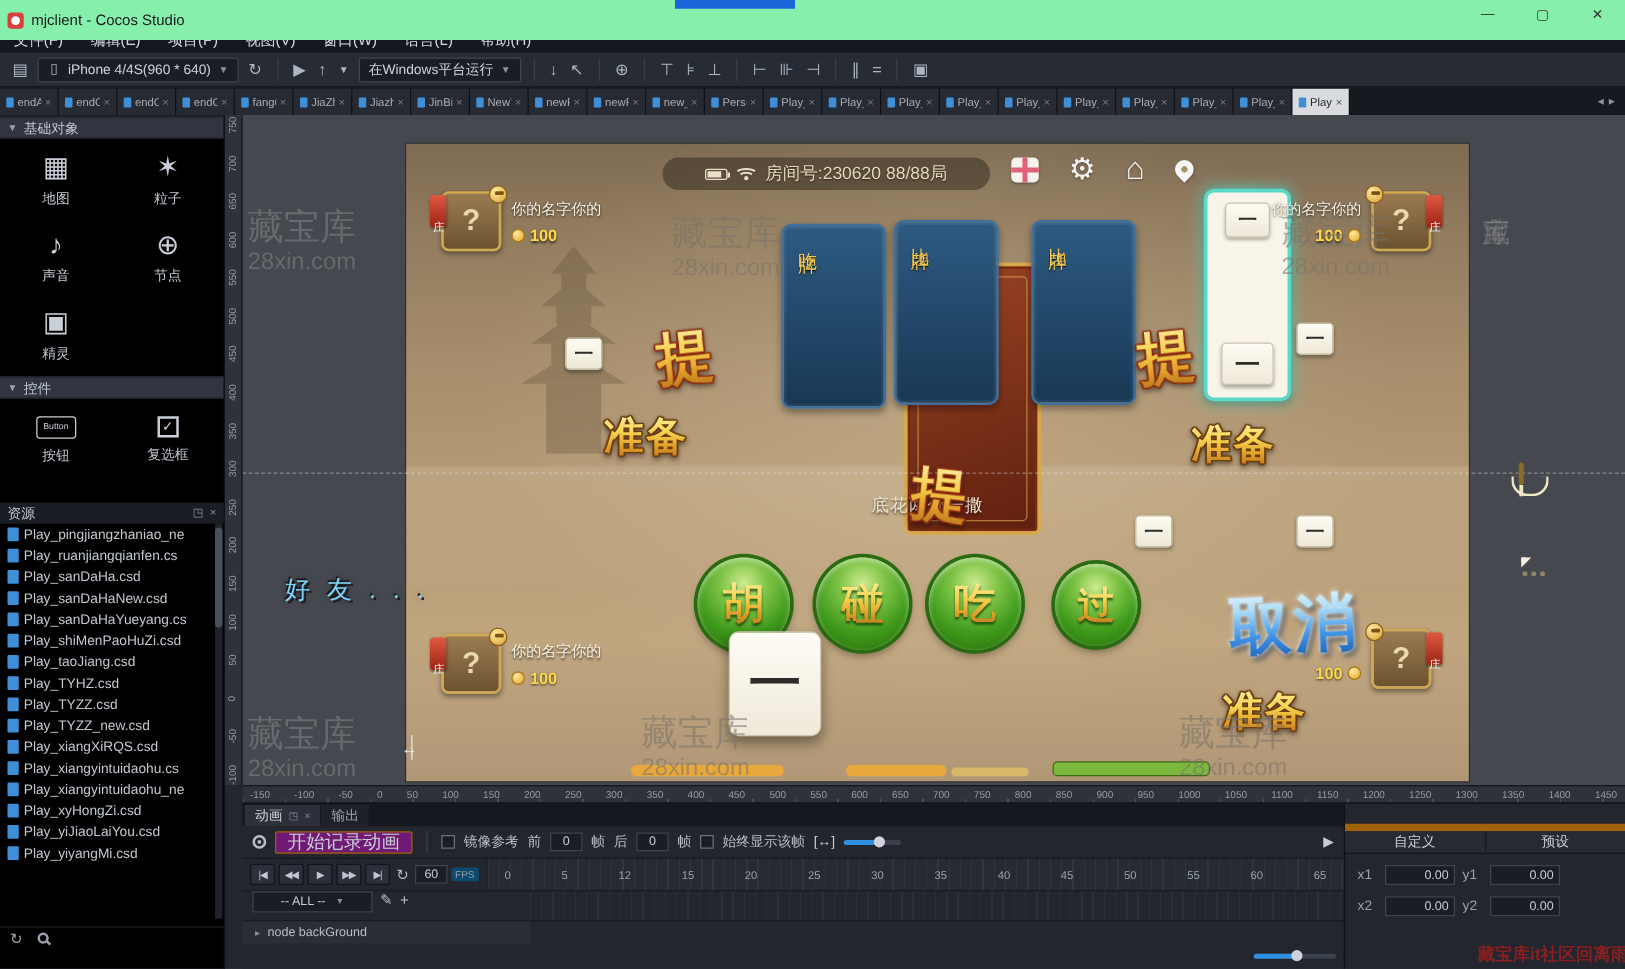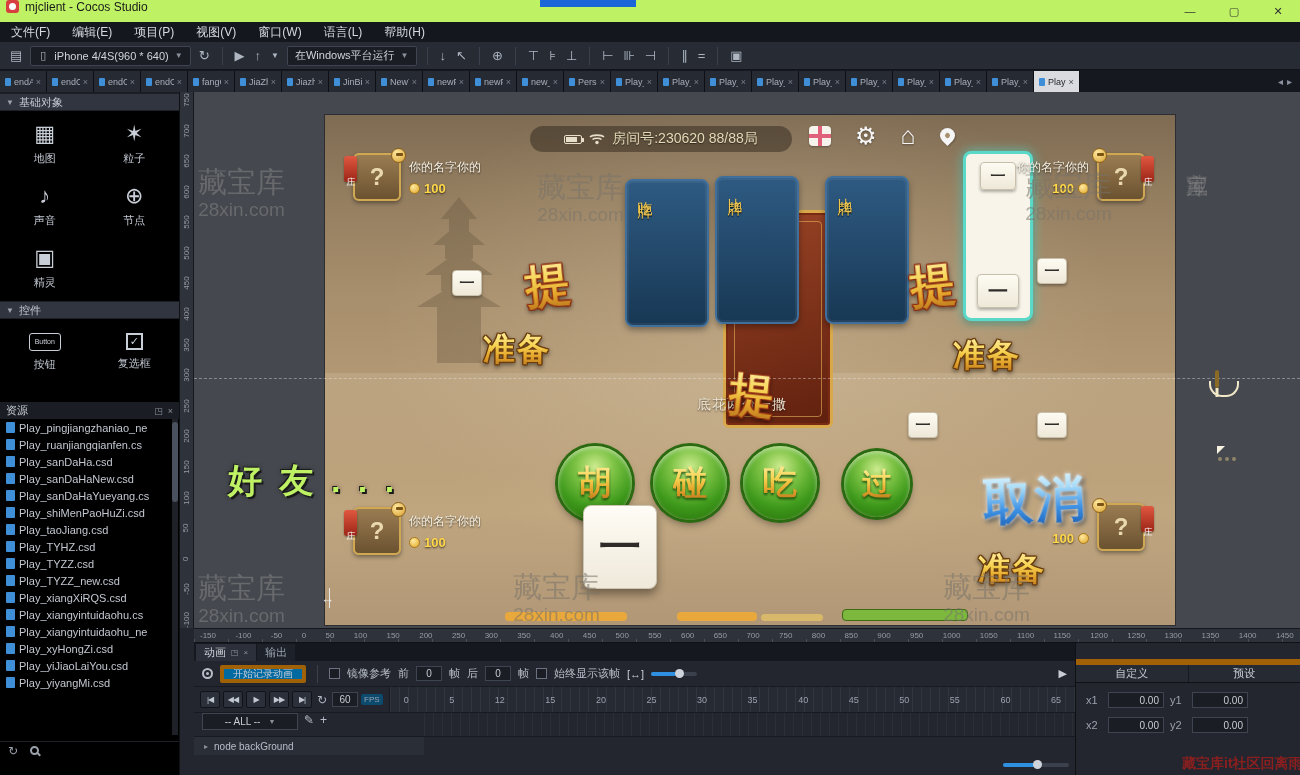--- a/index.html
+++ b/index.html
@@ -1,20 +1,20 @@
 <!DOCTYPE html>
 <html><head>
 <meta charset="utf-8">
 <style>
 *{margin:0;padding:0;box-sizing:border-box}
 html,body{width:1300px;height:775px;overflow:hidden}
 body{position:relative;background:#23262e;font-family:"Liberation Sans","DejaVu Sans",sans-serif;color:#c8cdd5;font-size:12px}
 
 
-.titlebar{position:absolute;left:0;top:0;width:1300px;height:22px;background:#bef264;display:flex;align-items:flex-start;padding-left:6px;z-index:40}
+.titlebar{position:absolute;left:0;top:0;width:1300px;height:32px;background:#86efac;display:flex;align-items:center;padding-left:6px;z-index:40}
 .app-ico{width:13px;height:13px;border-radius:3px;background:#d84040;position:relative;margin-right:6px}
 .app-ico::after{content:"";position:absolute;left:3px;top:3px;width:7px;height:7px;border-radius:50%;background:#fff}
 .tb-title{font-size:12px;color:#1a1a1a}
 .win-controls{position:absolute;right:0;top:0;height:22px;display:flex}
 .win-btn{width:44px;height:22px;display:flex;align-items:center;justify-content:center;font-size:11px;color:#333}
 .top-strip{position:absolute;left:540px;top:0;width:96px;height:7px;background:#1a66d8;z-index:41}
 
 
 .menubar{position:absolute;left:0;top:22px;width:1300px;height:20px;background:#14171e;display:flex;align-items:center;z-index:39}
 .menu-item{padding:0 11px;height:20px;line-height:20px;font-size:12px;color:#d5d9e0}
@@ -65,21 +65,21 @@
 .vruler{position:absolute;left:180px;top:92px;width:14px;height:536px;background:#2e323a;border-right:1px solid #14171c;display:flex;flex-direction:column;justify-content:space-between;align-items:center;padding:4px 0;z-index:25}
 .vruler span{transform:rotate(-90deg);font-size:8px;color:#959ca6;line-height:1;white-space:nowrap}
 .hruler{position:absolute;left:194px;top:628px;width:1106px;height:14px;background:#2e323a;border-top:1px solid #14171c;display:flex;justify-content:space-between;align-items:center;padding:0 6px;z-index:25;background-image:repeating-linear-gradient(90deg,#4a4f58 0 1px,transparent 1px 34px);background-size:100% 3px;background-position:0 100%;background-repeat:no-repeat}
 .hruler span{font-size:8px;color:#959ca6}
 
 
 .canvas{position:absolute;left:194px;top:92px;width:1106px;height:536px;background:#45484e;overflow:hidden;z-index:10}
 .guide{position:absolute;left:0;right:0;top:286px;border-top:1px dashed rgba(235,235,235,.4);z-index:18;pointer-events:none}
 .origin{position:absolute;left:127px;top:499px;z-index:19;color:#e8e8e8;font-size:13px}
 .origin::before{content:"";position:absolute;left:8px;top:-3px;width:1px;height:20px;background:#e8e8e8}
-.friend{position:absolute;left:34px;top:366px;font-size:34px;font-weight:700;color:#bef264;text-shadow:2px 2px 0 #1a1a1a,-1px -1px 0 #1a1a1a,0 0 5px rgba(0,0,0,.6);letter-spacing:4px;z-index:19;white-space:nowrap}
+.friend{position:absolute;left:34px;top:366px;font-size:20px;font-weight:400;color:#7dd3fc;text-shadow:2px 2px 0 #1a1a1a,-1px -1px 0 #1a1a1a,0 0 5px rgba(0,0,0,.6);letter-spacing:4px;z-index:19;white-space:nowrap}
 .wm{position:absolute;text-align:center;color:rgba(138,138,138,.5);line-height:1.15;z-index:17;pointer-events:none}
 .wm .l1{font-size:29px;display:block}
 .wm .l2{font-size:19px;display:block}
 .wm-a{left:4px;top:74px}.wm-b{left:4px;top:480px}
 .wm-vv{position:absolute;left:988px;top:64px;writing-mode:vertical-rl;font-size:22px;color:rgba(150,150,150,.35);z-index:17}
 .mic-wrap{position:absolute;left:1021px;top:280px;z-index:19}
 .mic{width:15px;height:24px;background:linear-gradient(#fcf4da,#d8b868);border:2px solid #8a6a24;border-radius:8px;position:relative}
 .mic::before{content:"";position:absolute;left:-8px;top:9px;width:26px;height:14px;border:2px solid #f2e8c8;border-top:none;border-radius:0 0 13px 13px}
 .mic::after{content:"";position:absolute;left:50%;transform:translateX(-50%);bottom:-11px;width:3px;height:9px;background:#f2e8c8}
 .chat-wrap{position:absolute;left:1016px;top:356px;z-index:19}
@@ -158,21 +158,21 @@
 
 
 .timeline{position:absolute;left:194px;top:642px;width:881px;height:133px;background:#23262e;border-top:1px solid #0f1115;z-index:30}
 .tl-tabs{height:18px;background:#15181f;display:flex;align-items:flex-end;gap:1px;padding-left:2px}
 .tl-tab{height:17px;padding:0 8px;display:flex;align-items:center;gap:5px;font-size:11px;color:#9aa2ad;background:#1d212a}
 .tl-tab.on{background:#2b303a;color:#d0d5dc}
 .tl-tab .mini{font-size:8px;color:#8a919c}
 .tl-controls{height:26px;display:flex;align-items:center;gap:7px;padding:0 8px;position:relative;border-bottom:1px solid #171a20}
 .rec-dot{width:11px;height:11px;border:2px solid #b8bec8;border-radius:50%;position:relative;flex:none}
 .rec-dot::after{content:"";position:absolute;inset:2px;background:#b8bec8;border-radius:50%}
-.tl-btn{height:18px;background:#0369a1;border:4px solid #a16207;border-radius:2px;font-size:10px;color:#c8cdd5;display:flex;align-items:center;padding:0 9px;white-space:nowrap}
+.tl-btn{height:18px;background:#701a75;border:1px solid #a16207;border-radius:2px;font-size:15px;color:#c8cdd5;display:flex;align-items:center;padding:0 9px;white-space:nowrap}
 .ck{width:11px;height:11px;border:1px solid #6a7180;background:#1a1d24;flex:none}
 .tl-lbl{font-size:11px;color:#b8bec8;white-space:nowrap}
 .spin{width:26px;height:15px;background:#1a1d24;border:1px solid #3e4450;color:#c8cdd5;font-size:10px;text-align:center}
 .bracket{font-size:11px;color:#c8cdd5}
 .mini-slider{width:46px;height:4px;background:#3a404c;border-radius:2px;position:relative}
 .mini-slider::before{content:"";position:absolute;left:0;top:0;bottom:0;width:55%;background:#2f8fe0;border-radius:2px}
 .mini-slider::after{content:"";position:absolute;left:52%;top:-3px;width:9px;height:9px;background:#cfd4dc;border-radius:50%}
 .tl-play-end{position:absolute;right:8px;font-size:11px;color:#c8cdd5}
 .tl-mid{height:26px;display:flex;align-items:stretch;border-bottom:1px solid #171a20}
 .tl-transport{display:flex;align-items:center;gap:3px;padding:0 6px;border-right:1px solid #171a20}

